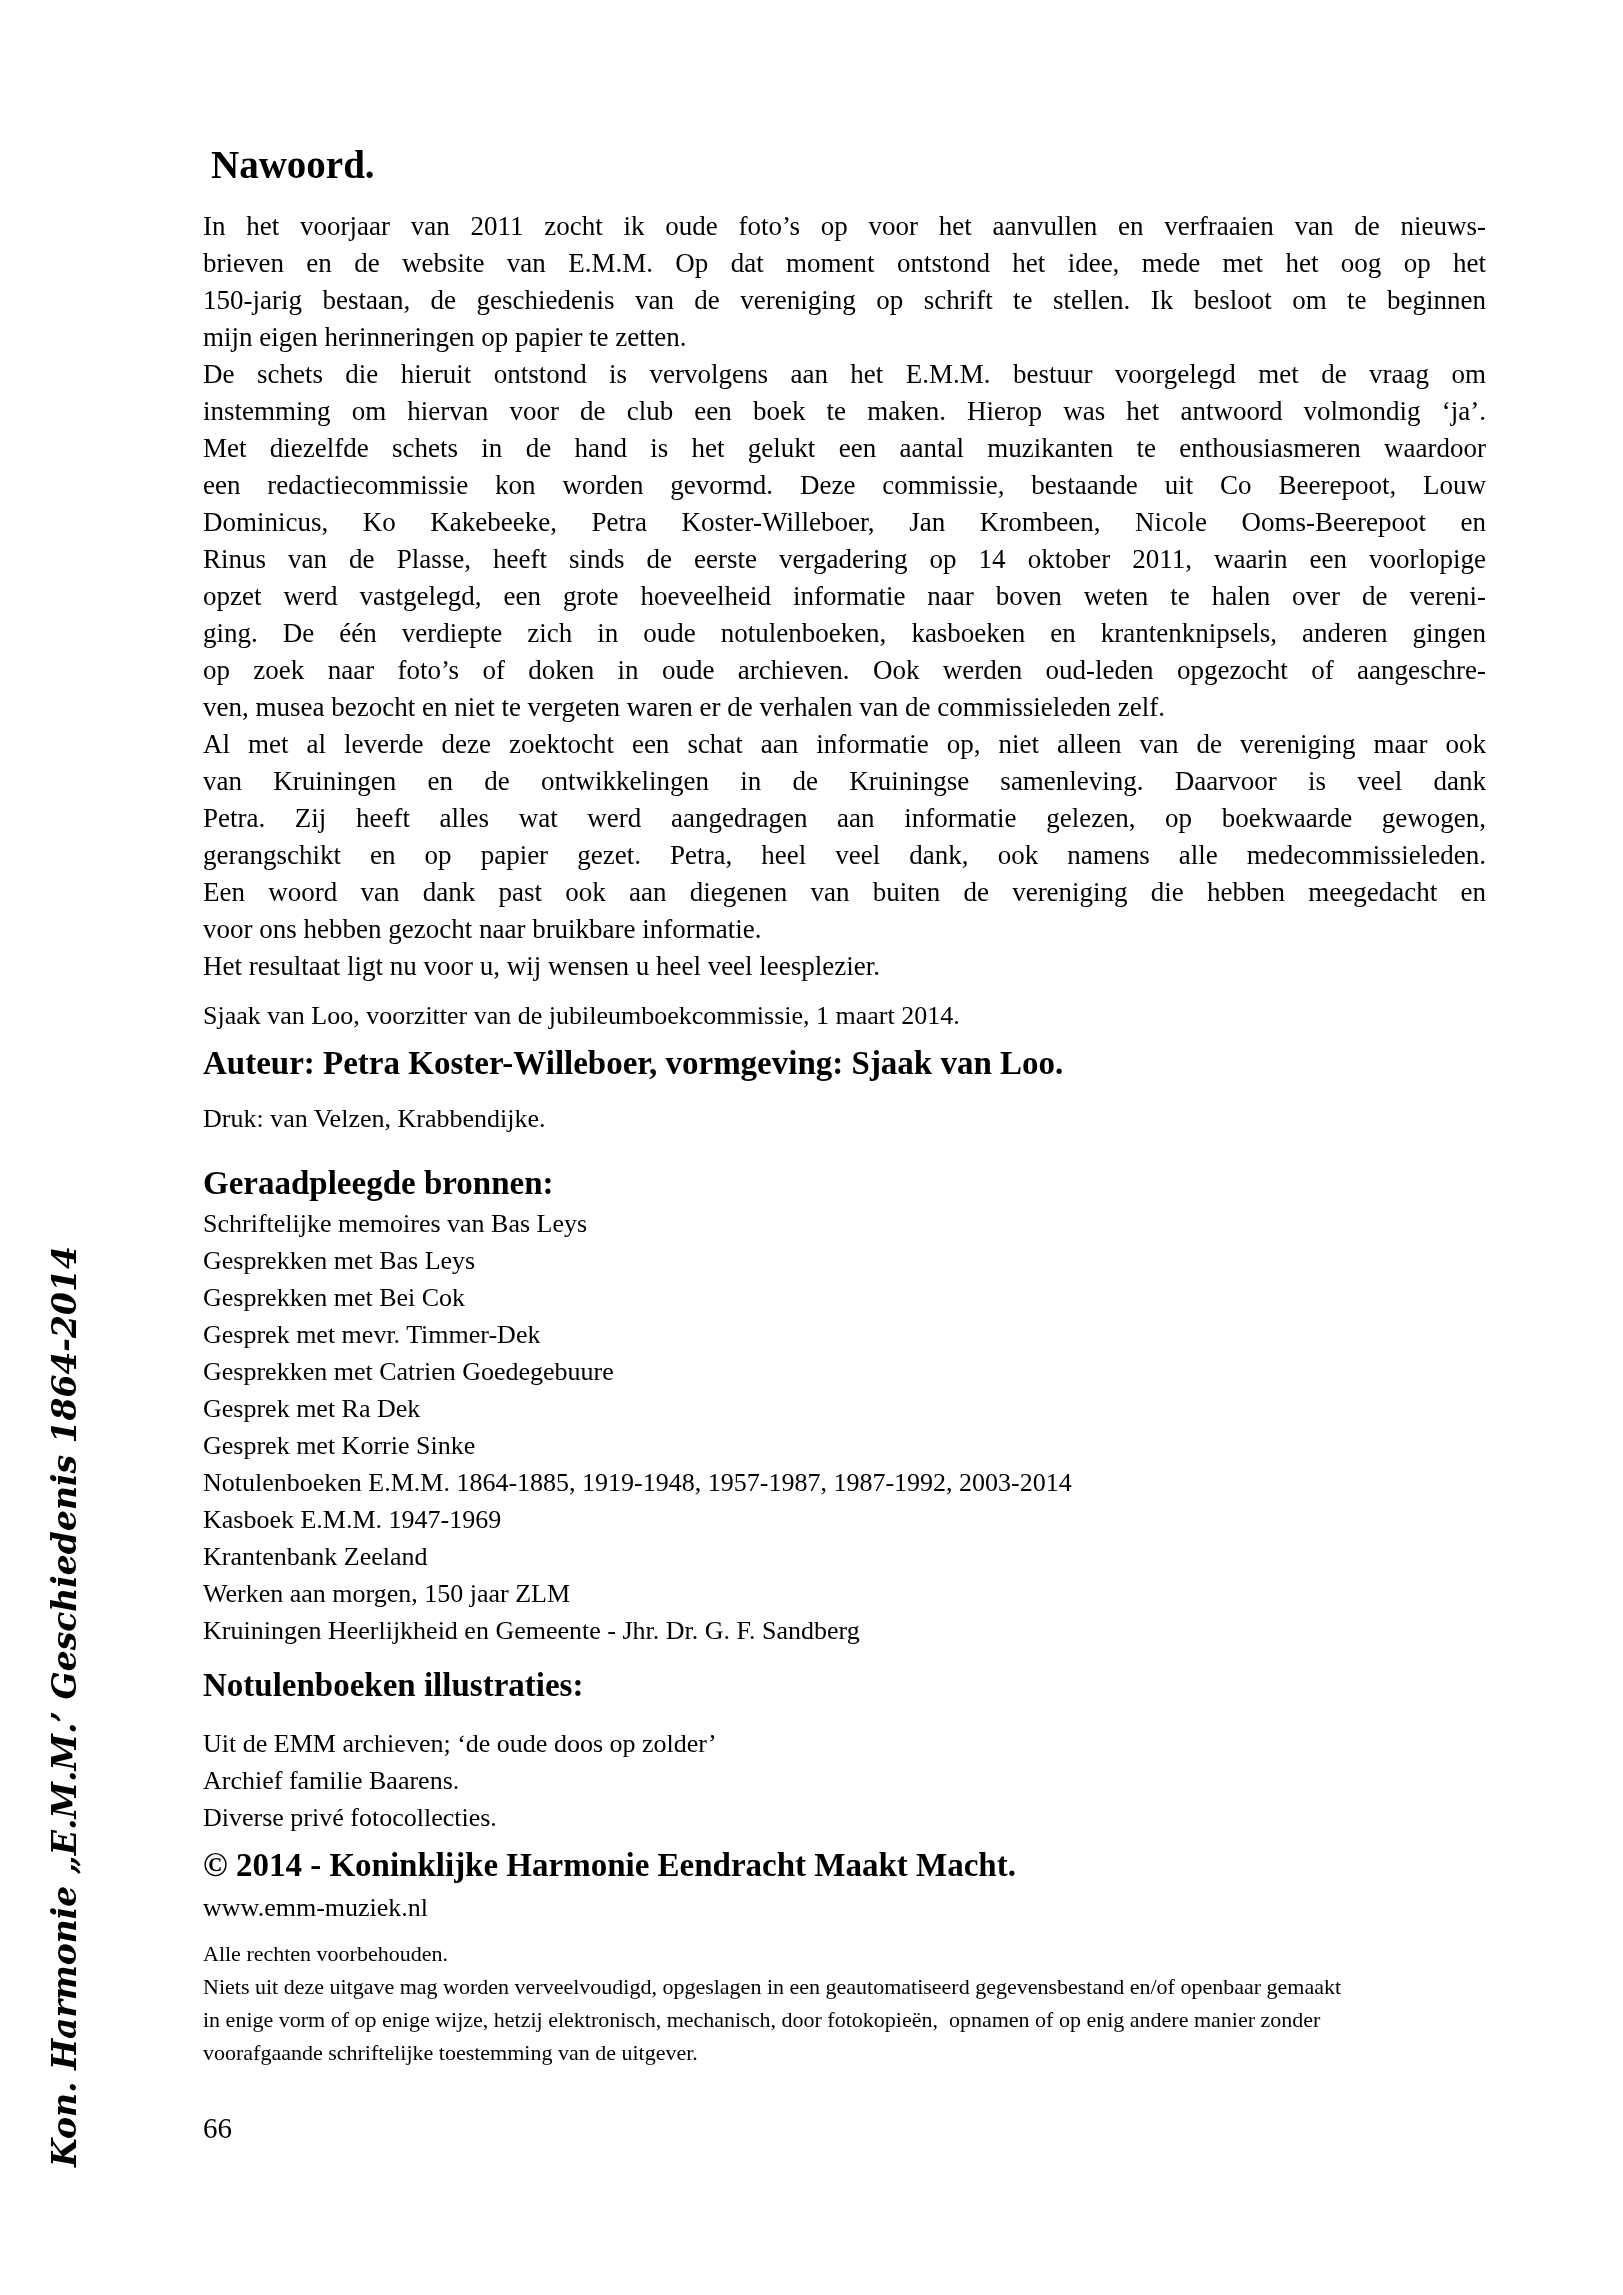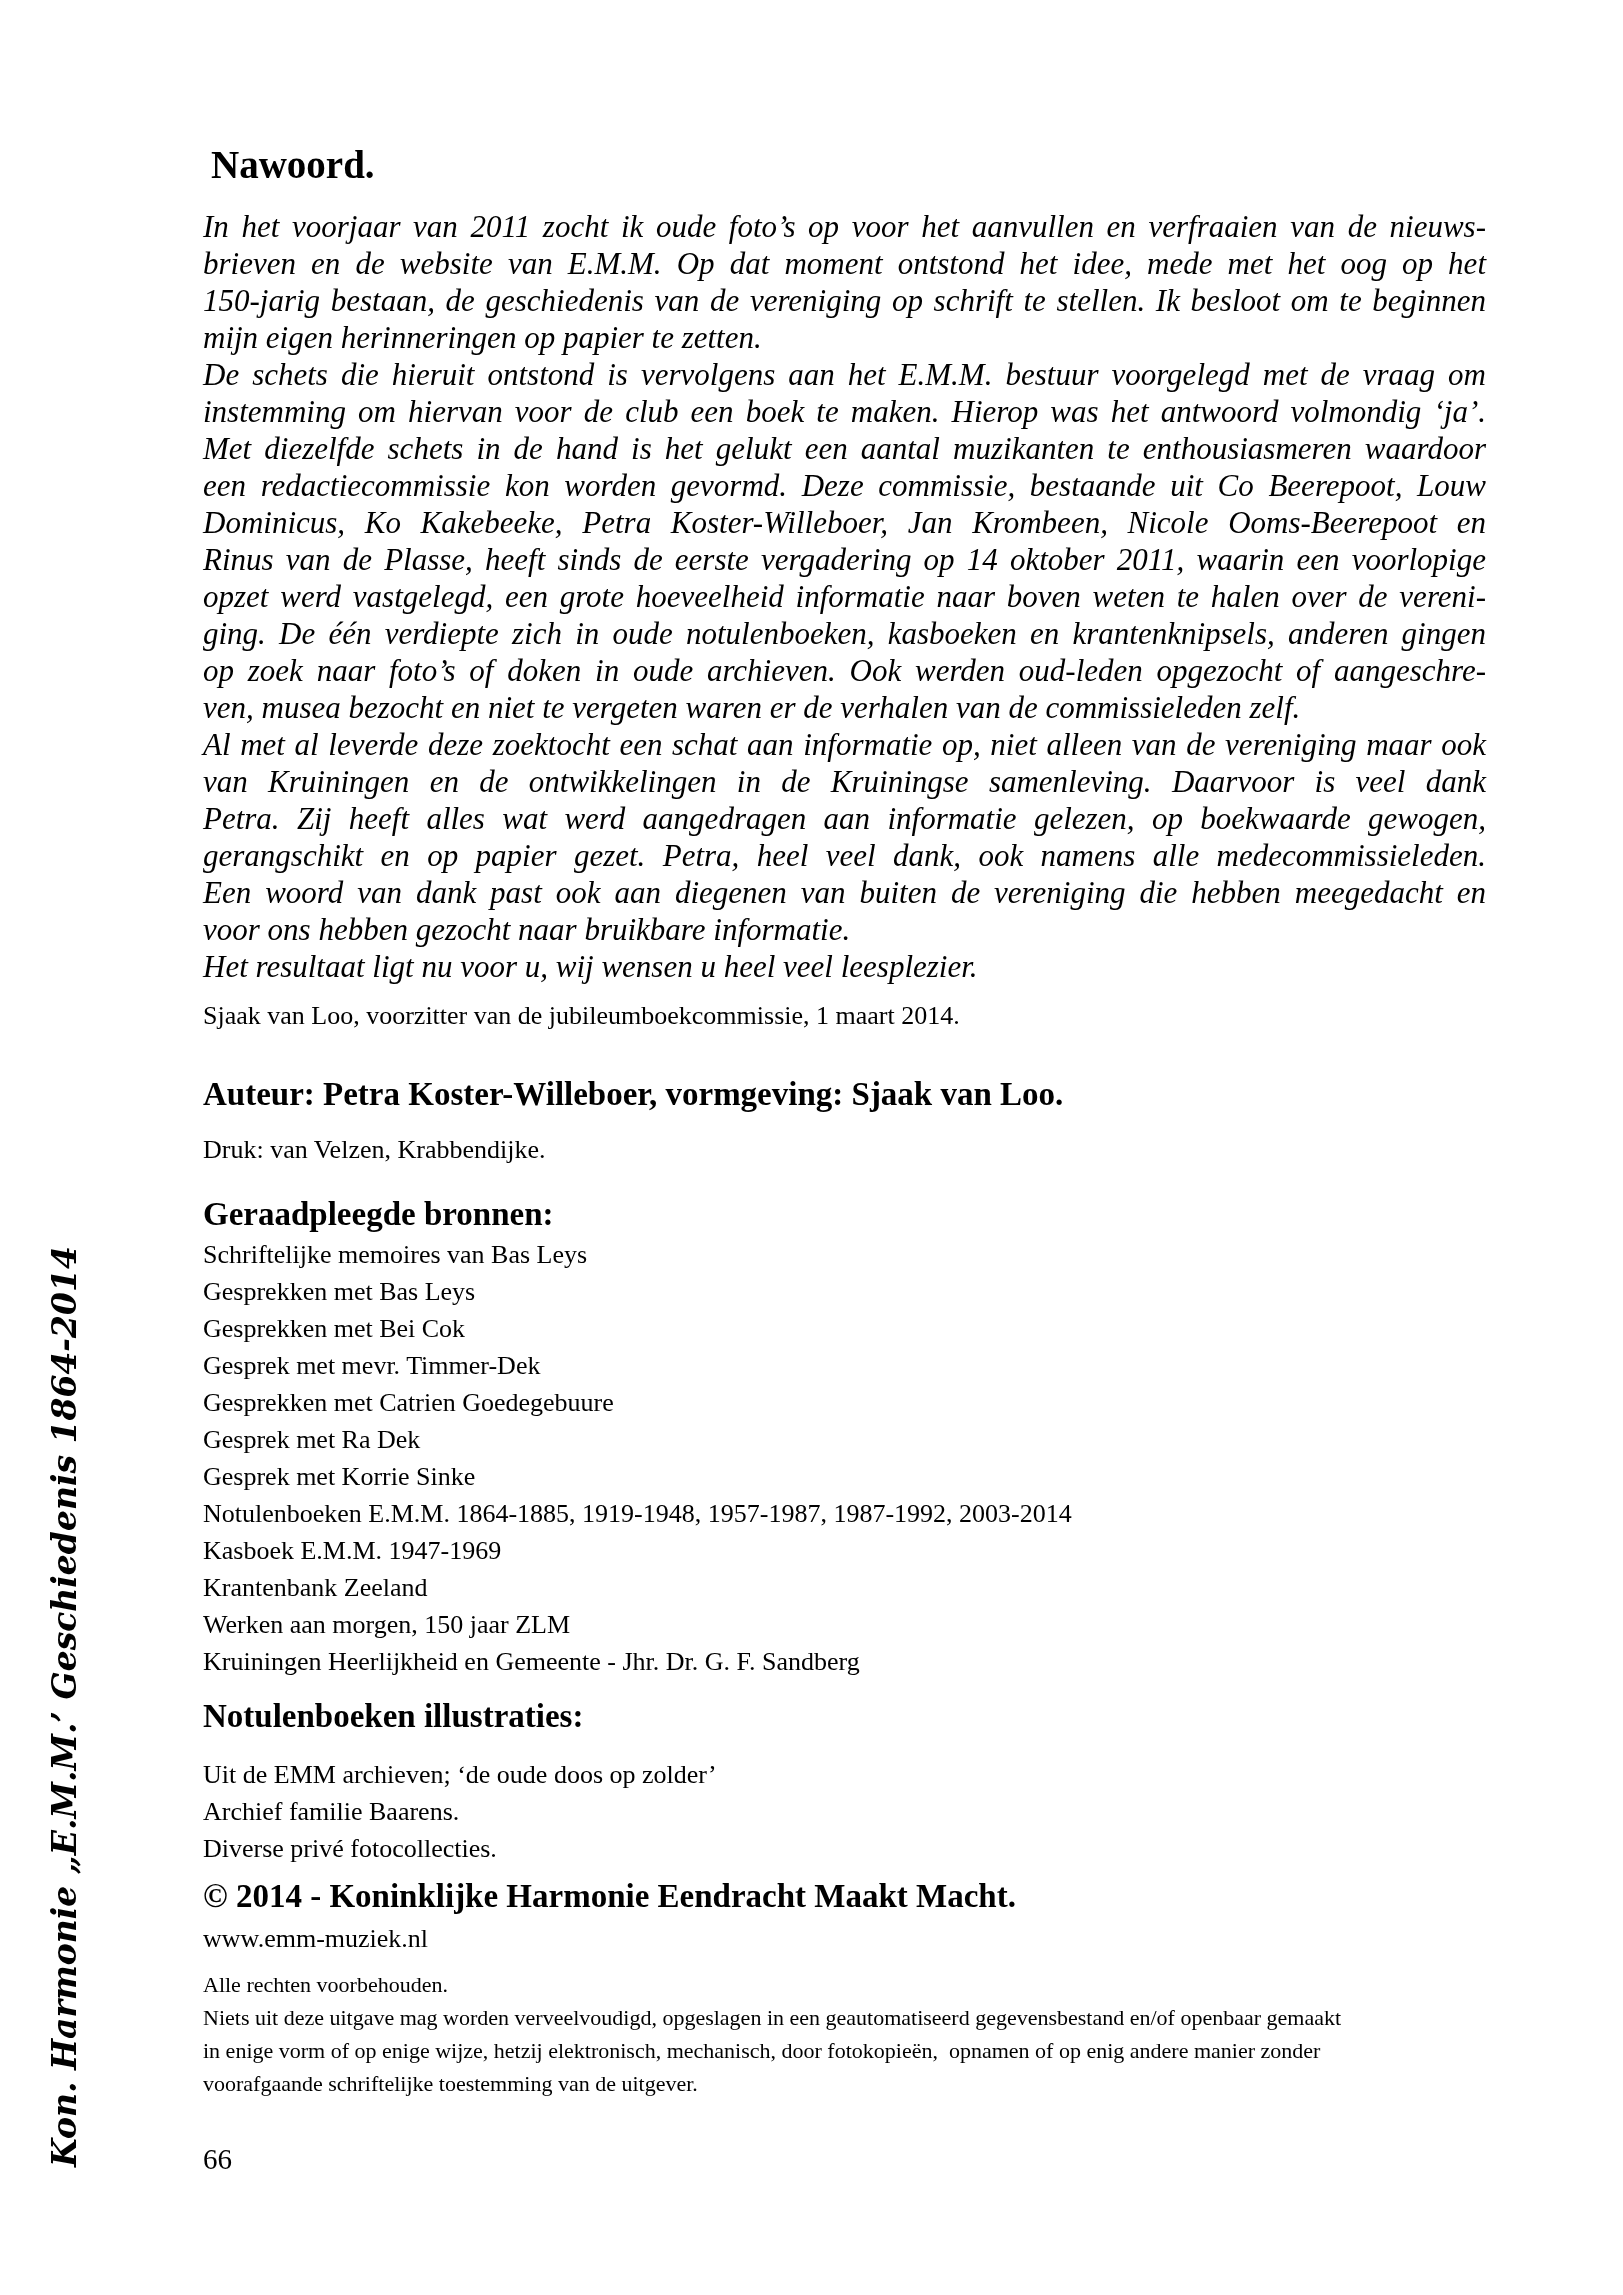--- a/index.html
+++ b/index.html
@@ -19,39 +19,38 @@
     width: 1283px;
   }
   .title {
     margin: 141px 0 0 8px;
     font-size: 39px;
     line-height: 47px;
     font-weight: bold;
   }
   .bodylines { margin-top: 20px; }
   .line {
-    font-size: 31px;
+    font-size: 27px;
     line-height: 37px;
     text-align: justify;
     text-align-last: justify;
-    font-style: italic;
   }
   .line[data-align="left"] { text-align: left; text-align-last: left; }
   .signature {
     margin-top: 12.4px;
     font-size: 26px;
     line-height: 37px;
   }
   .heading {
     margin: 0;
     font-size: 33px;
     line-height: 39px;
     font-weight: bold;
   }
-  .h-author { margin-top: 41px; }
+  .h-author { margin-top: 10px; }
   .plain { font-size: 26px; line-height: 37px; }
   .printer { margin-top: 17px; }
   .h-sources { margin-top: 27px; }
   .src-list { margin-top: 2px; }
   .src-line { font-size: 26px; line-height: 37px; }
   .h-illus { margin-top: 16.4px; }
   .illus-list { margin-top: 20px; }
   .h-copy { margin-top: 10px; }
   .copy-lines { margin-top: 3.9px; }
   .legal { margin-top: 11.8px; }

